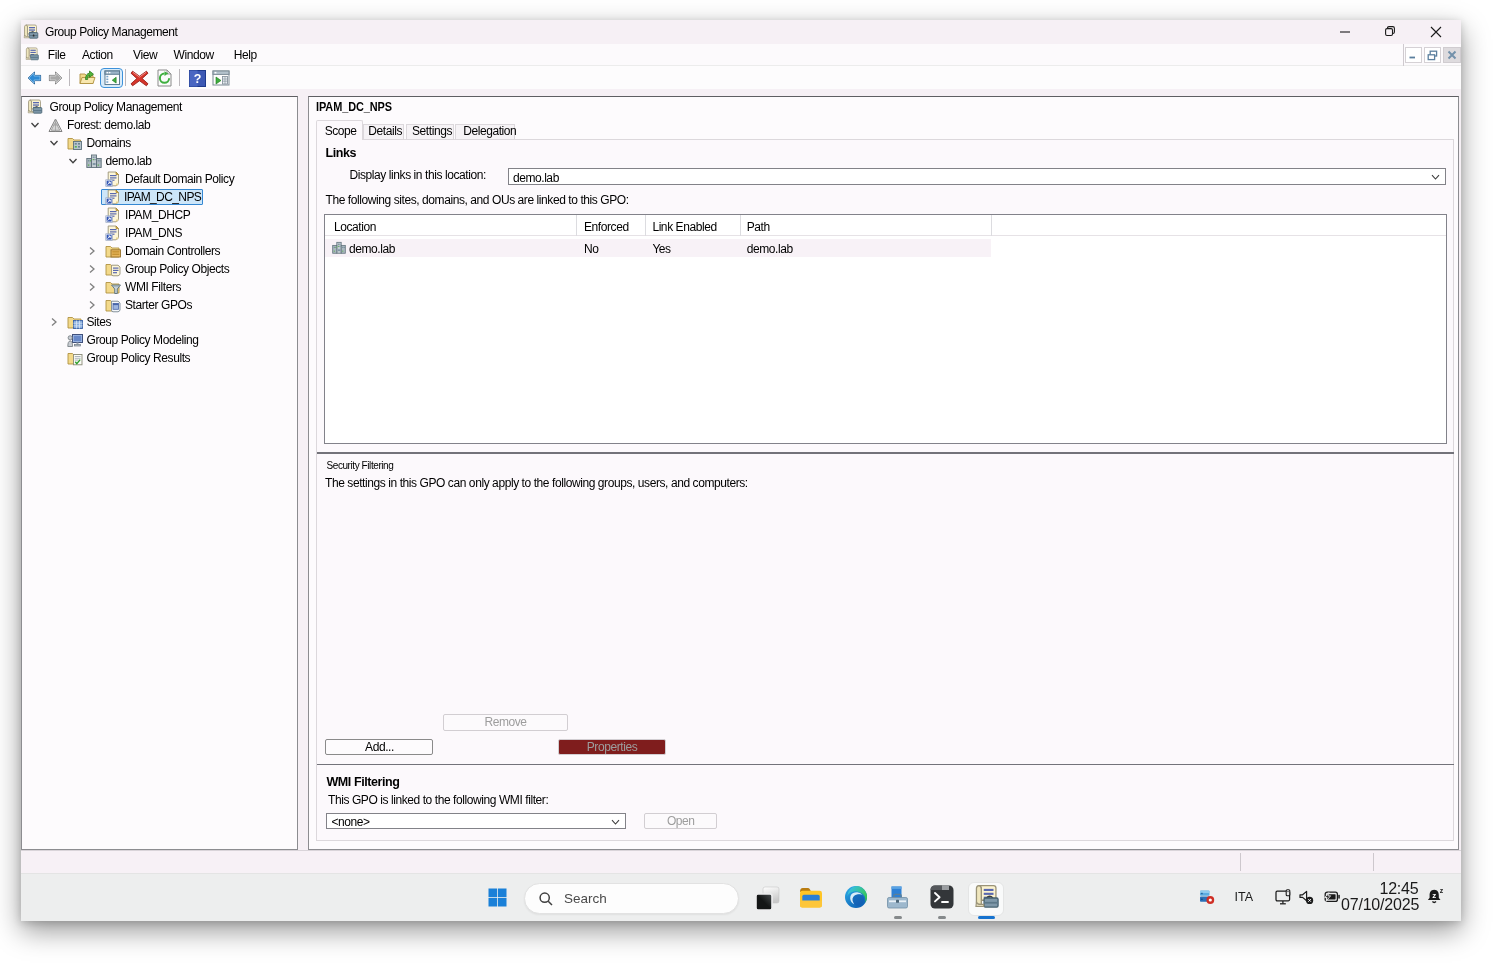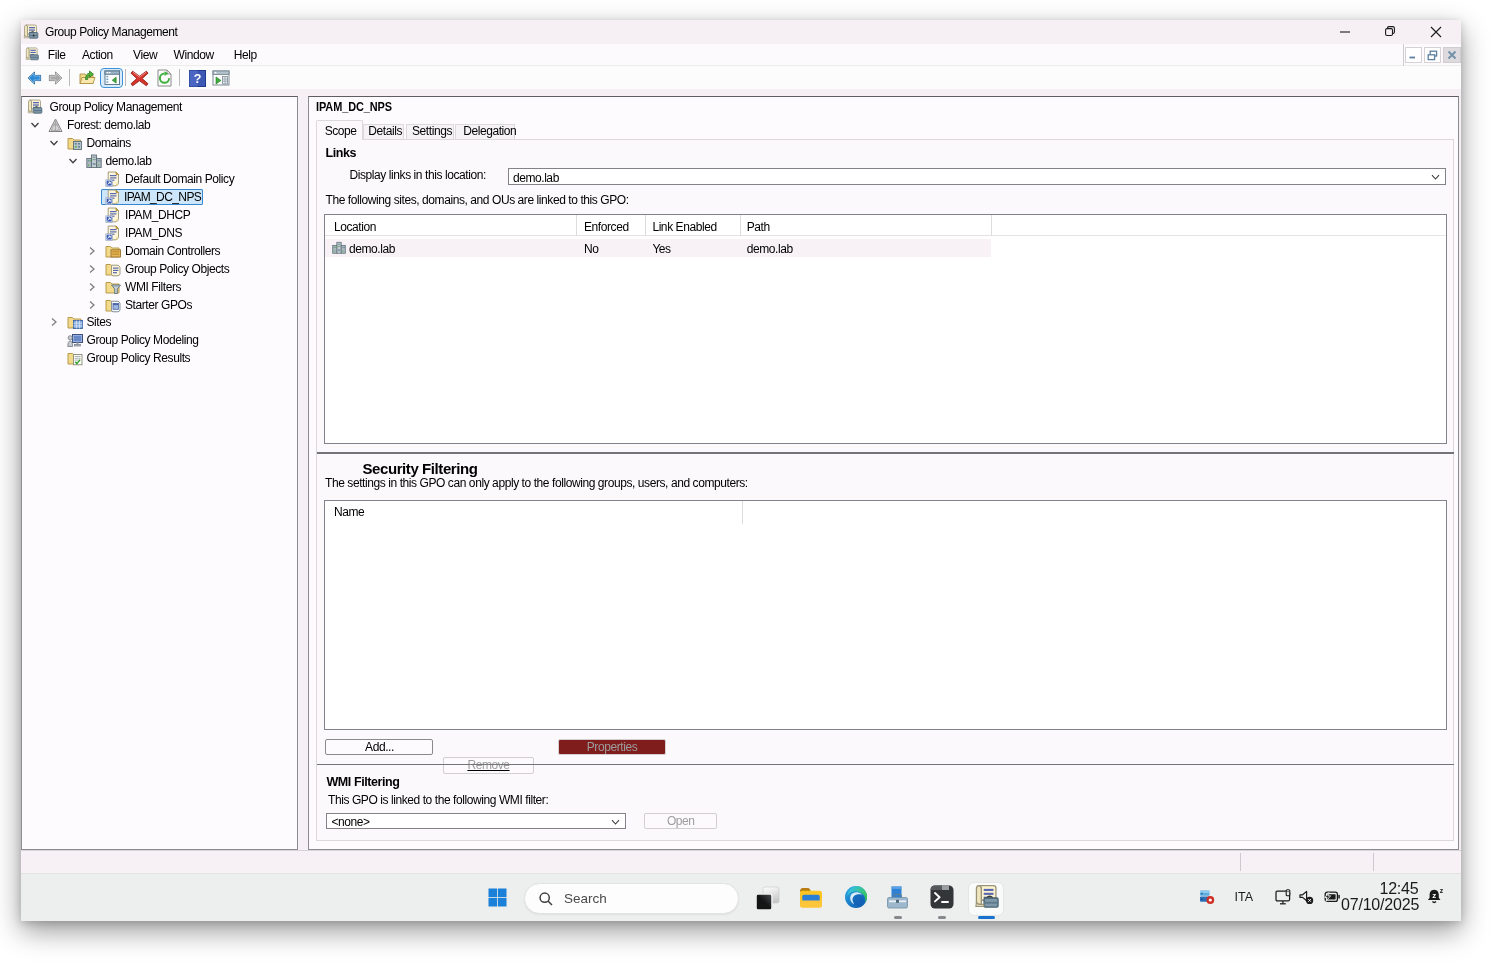--- a/index.html
+++ b/index.html
@@ -375,31 +375,27 @@
           <rect x="2" y="10.5" width="1.2" height="1.2" fill="#58b04a"></rect>
             <rect x="11.7" y="10.5" width="1.2" height="1.2" fill="#58b04a"></rect>
           <rect x="6.7" y="9" width="2.9" height="2" fill="#8097a5"></rect>
         </svg>
         <div class="abs t12" style="left:23.7px;top:27px;">demo.lab</div>
         <div class="abs t12" style="left:258.7px;top:27px;">No</div>
         <div class="abs t12" style="left:327.1px;top:27px;">Yes</div>
         <div class="abs t12" style="left:421.5px;top:27px;">demo.lab</div>
       </div>
       <div class="abs" style="left:0px;top:312.1px;width:1137px;height:1.6px;background:#73737a;"></div>
-      <div class="abs t12" style="left:9px;top:320px;font-weight:bold;font-size:15px;margin-left:36px;">Security Filtering</div>
+      <div class="abs t12" style="left:9px;top:320px;font-weight:normal;font-size:10px;">Security Filtering</div>
       <div class="abs t12" style="left:7.5px;top:336px;">The settings in this GPO can only apply to the following groups, users, and computers:</div>
 
-      <div class="abs" style="left:6.8px;top:359.2px;width:1122.4px;height:230.4px;background:#fff;border:1px solid #82828a;">
-        <div class="abs" style="left:417.1px;top:0;width:1px;height:23px;background:#dcdce0;"></div>
-        <div class="abs t12" style="left:8.7px;top:4px;">Name</div>
-      </div>
       <div class="abs" style="left:8px;top:598.6px;width:108px;height:16.5px;background:#fdfbfd;border:1px solid #8a8a8a;border-radius:2px;text-align:center;">
           <span class="t12" style="display:block;line-height:15px;">Add...</span>
         </div>
-      <div class="abs" style="left:125.5px;top:617px;width:91px;height:16.5px;background:#fcfafc;border:1px solid #d2ced2;border-radius:2px;text-align:center;text-decoration:underline;">
+      <div class="abs" style="left:125.5px;top:574px;width:125px;height:16.5px;background:#fcfafc;border:1px solid #d2ced2;border-radius:2px;text-align:center;">
           <span class="t12" style="display:block;line-height:15px;color:#9d9d9d;">Remove</span>
         </div>
       <div class="abs" style="left:240.5px;top:598.6px;width:108px;height:16.5px;background:#7f1d1d;border:1px solid #d2ced2;border-radius:2px;text-align:center;">
           <span class="t12" style="display:block;line-height:15px;color:#9d9d9d;">Properties</span>
         </div>
       <div class="abs" style="left:0px;top:623.3px;width:1137px;height:1.6px;background:#73737a;"></div>
       <div class="abs t12" style="left:9px;top:634.4px;font-weight:bold;font-size:12.5px;">WMI Filtering</div>
       <div class="abs t12" style="left:10.5px;top:653px;">This GPO is linked to the following WMI filter:</div>
       <div class="abs" style="left:9px;top:672.4px;width:300px;height:16.5px;background:#fff;border:1px solid #828288;">
         <div class="abs t12" style="left:4px;top:1.5px;">&lt;none&gt;</div>

